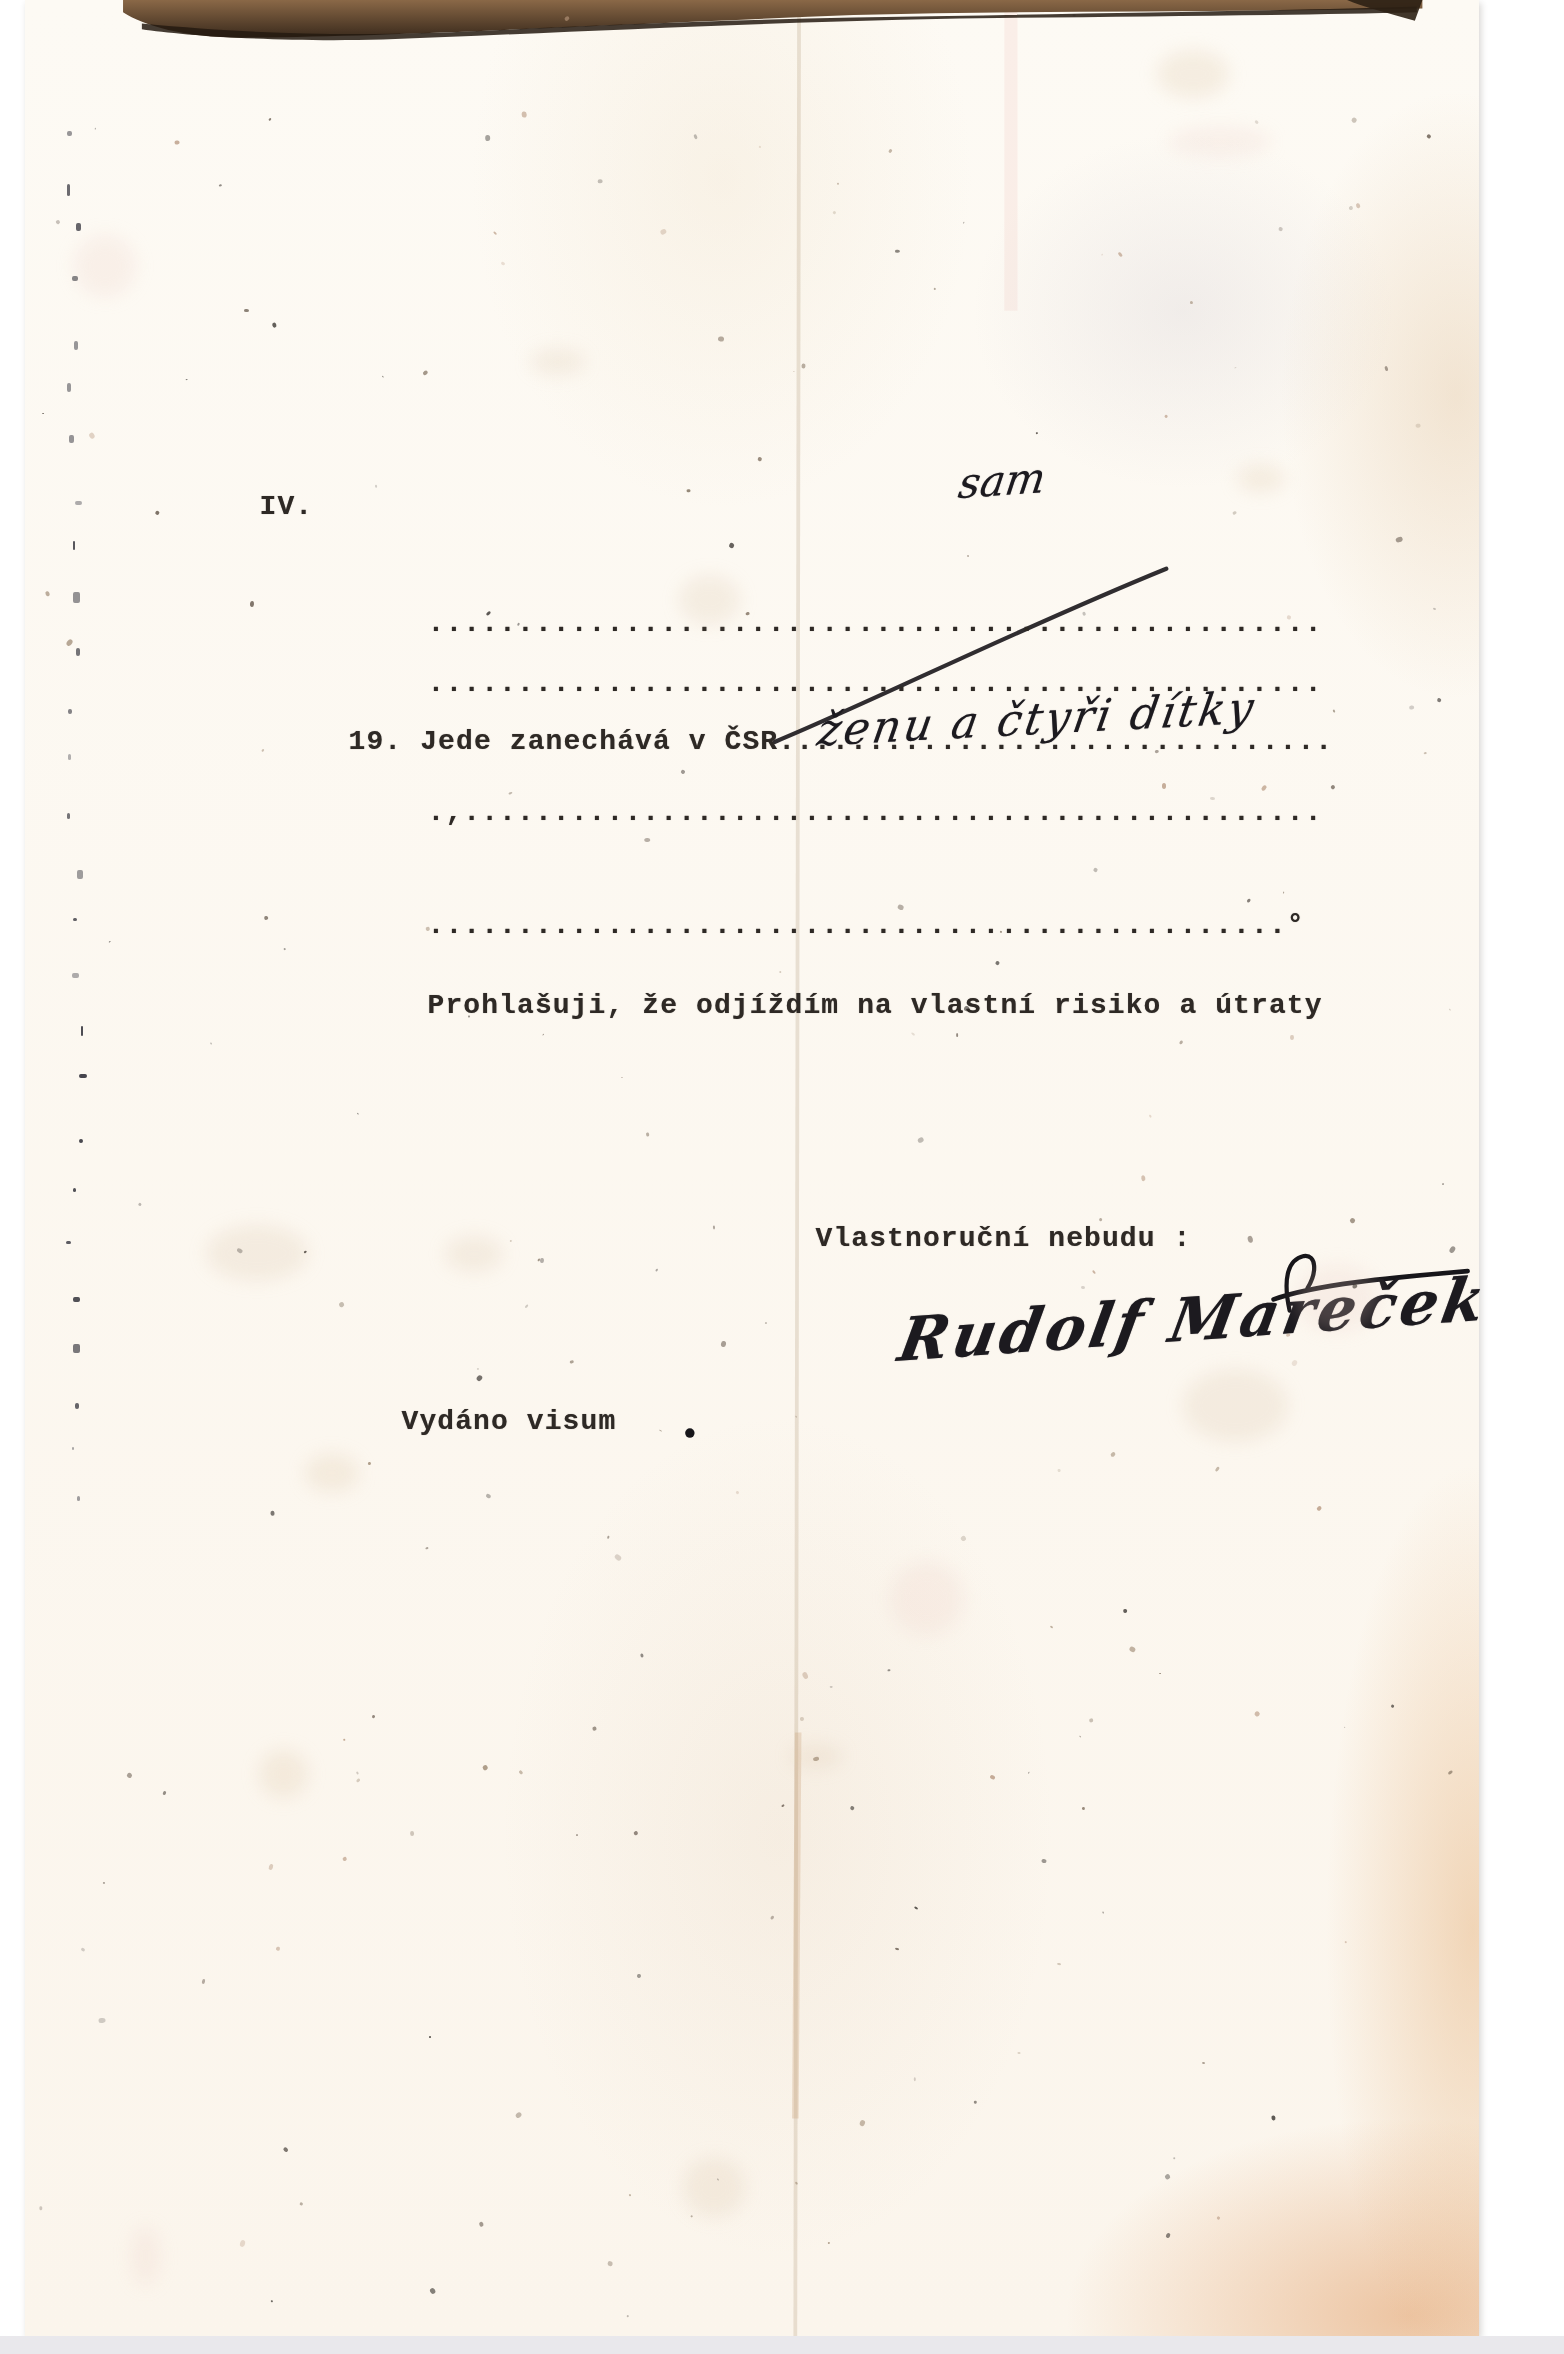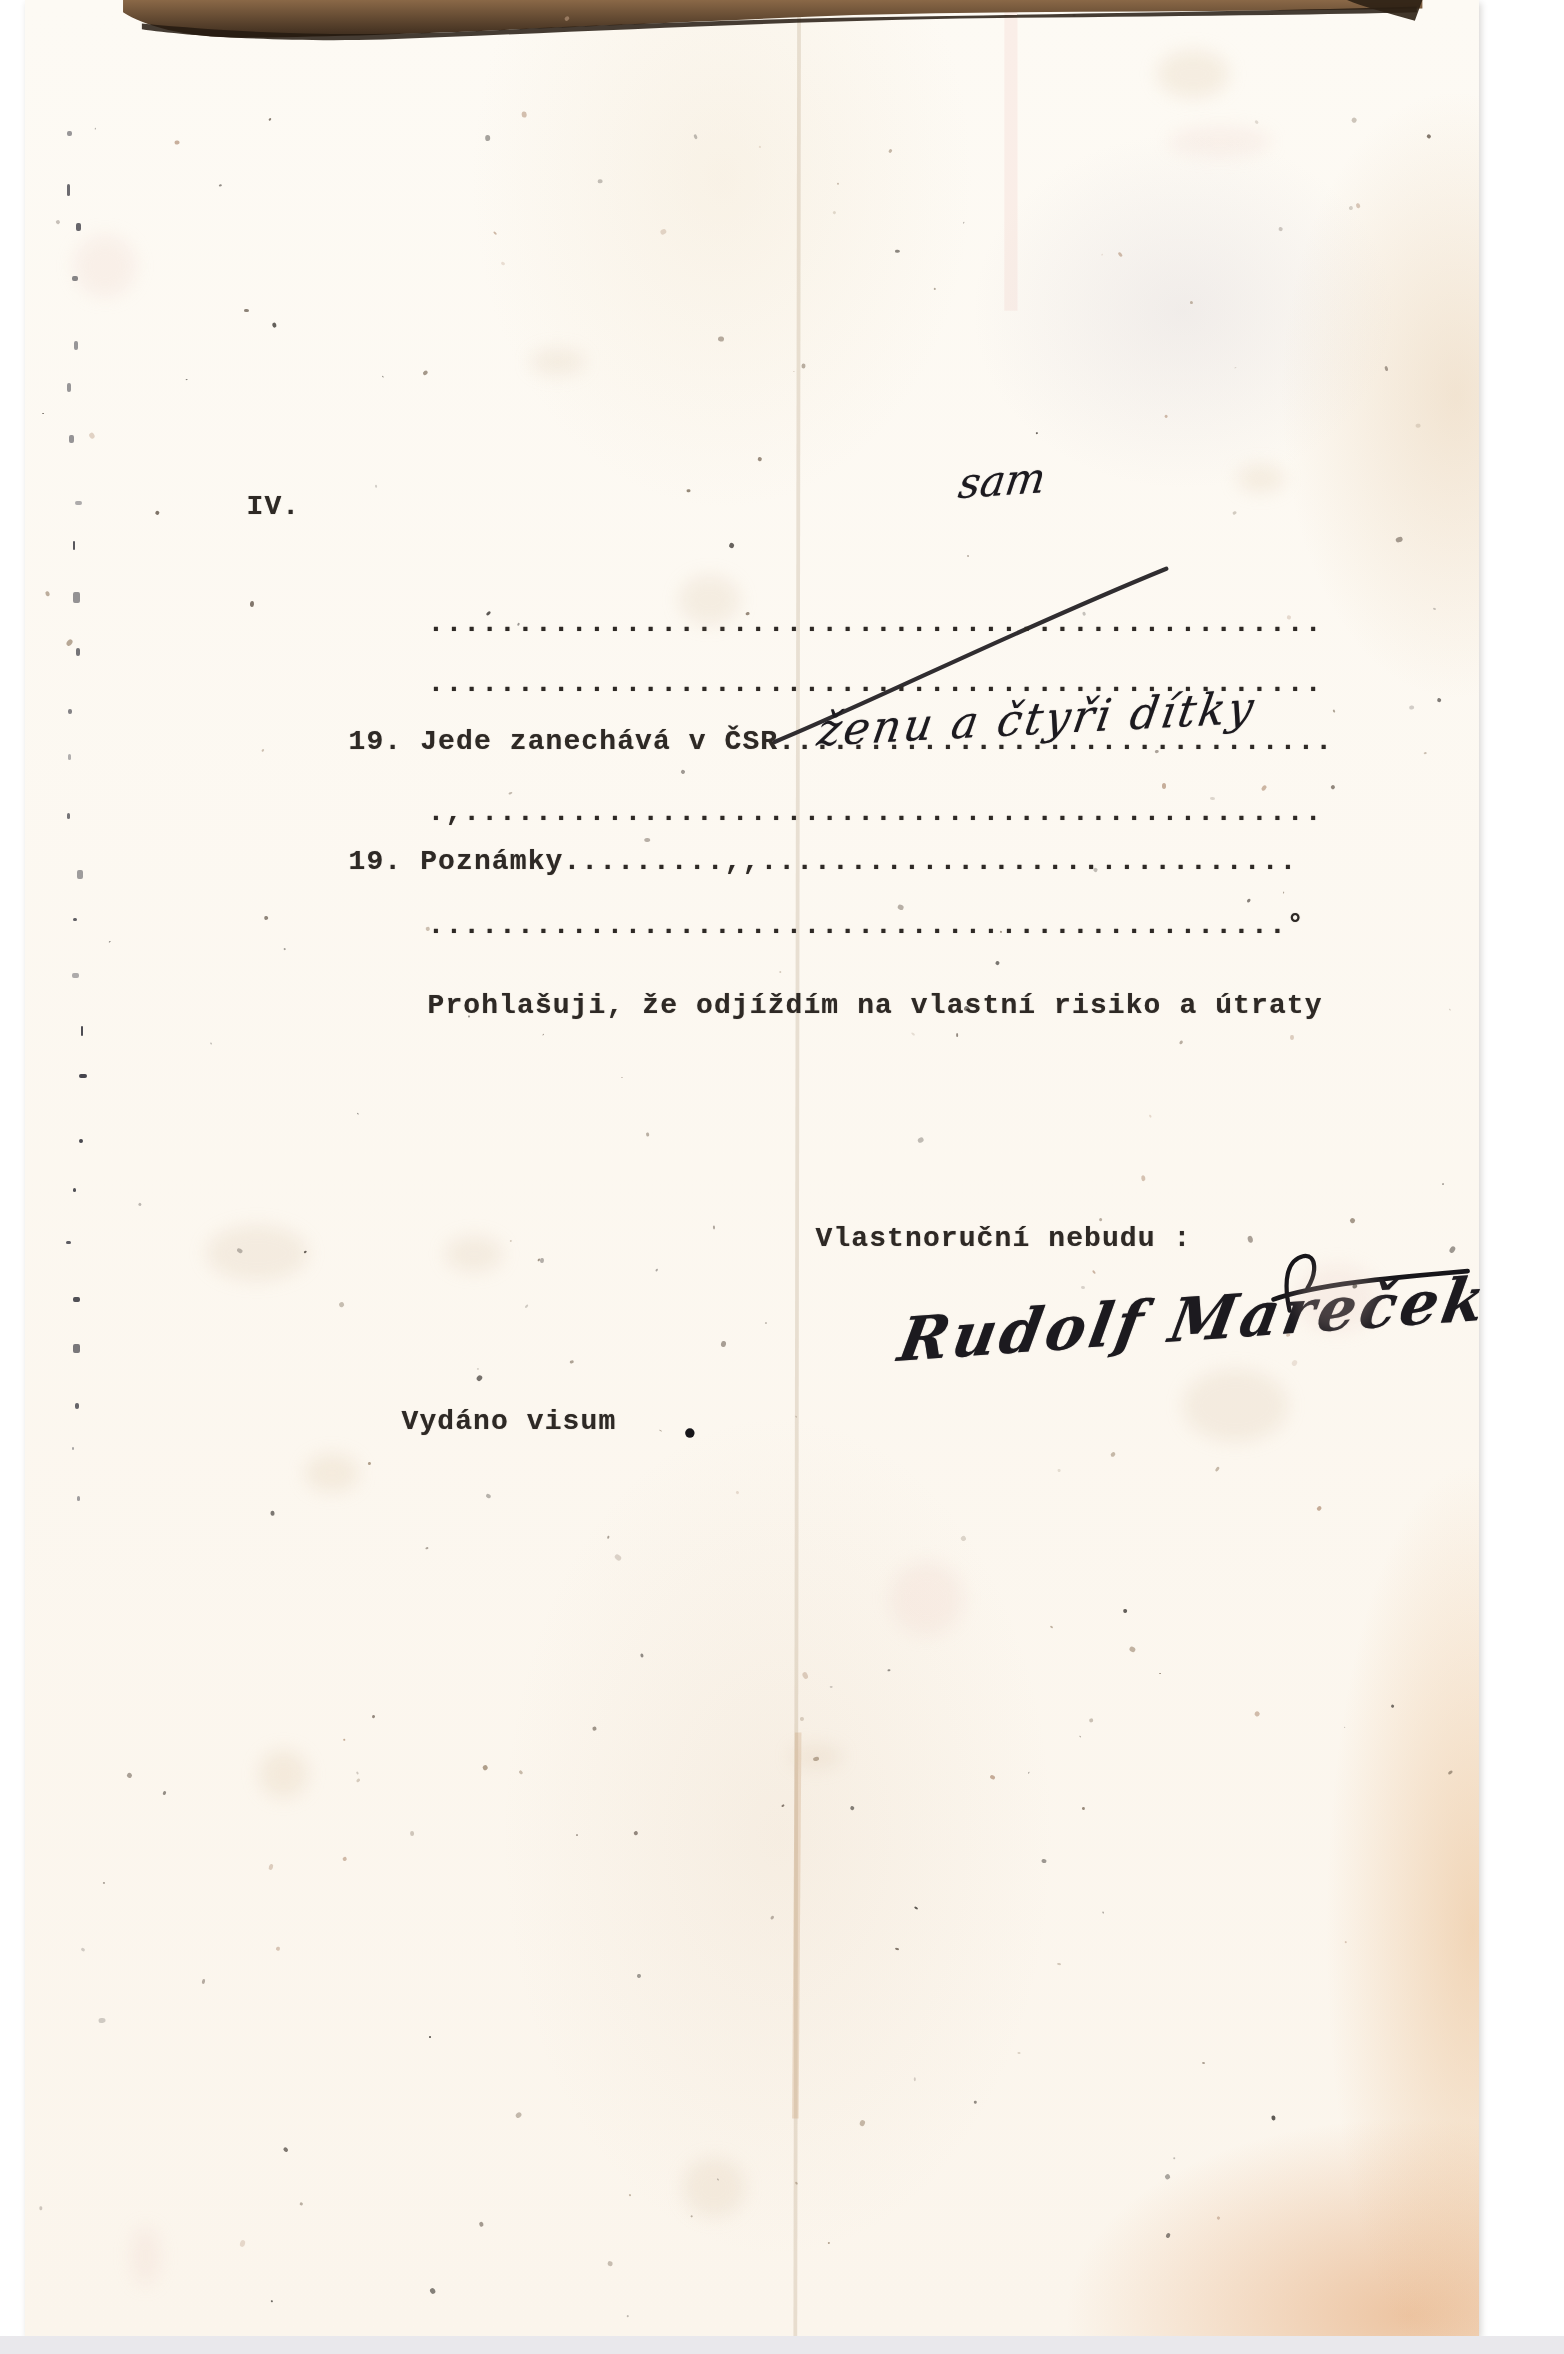--- a/index.html
+++ b/index.html
@@ -30,21 +30,21 @@
     position:absolute;left:0;
     font-family:"Liberation Mono", monospace;
     font-weight:700;font-size:28px;line-height:34px;
     letter-spacing:1.1px;color:#2e2925;white-space:pre;
     text-shadow:0 0 0.9px rgba(46,41,37,.5);
   }
   .line{left:324px;}
   .filler{left:403px;}
   .para{left:403px;}
   .num{margin-right:18px;display:inline-block;}
-  .roman{left:222px;}
+  .roman{left:235px;}
   .hand{
     position:absolute;
     font-family:"DejaVu Serif", serif;font-style:italic;
     color:#1c1a1f;white-space:nowrap;
     text-shadow:0 0 0.9px rgba(25,22,30,.55);
   }
   .hand-16{left:934px;top:456px;font-size:42px;transform:rotate(-4deg) skewX(-12deg);}
   .hand-18{left:793px;top:693px;font-size:44px;transform:rotate(-3deg) skewX(-12deg);letter-spacing:2.8px;}
   .signature{
     left:874px;top:1284px;font-size:60px;font-weight:700;
@@ -88,21 +88,20 @@
 
 
 
   <div class="typed filler" style="top:607px">..................................................</div>
   <div class="typed filler" style="top:667px">..................................................</div>
 
   <div class="typed line" style="top:725px"><span class="num">19.</span><span>Jede zanechává v ČSR.</span><span>..............................</span></div>
 
   <div class="typed filler" style="top:796px">.,................................................</div>
 
-  <div class="typed line" style="top:845px"><span class="num">19.</span><span>Poznámky</span><span>.........,,..............................</span></div>
 
   <div class="typed filler" style="top:909px">................................................°</div>
 
   <div class="typed para" style="top:989px">Prohlašuji, že odjíždím na vlastní risiko a útraty</div>
 
   <div class="typed" style="left:791px;top:1222px">Vlastnoruční nebudu :</div>
   <div class="hand signature">Rudolf Mareček</div>
 
   <div class="typed" style="left:377px;top:1405px">Vydáno visum</div>
 

